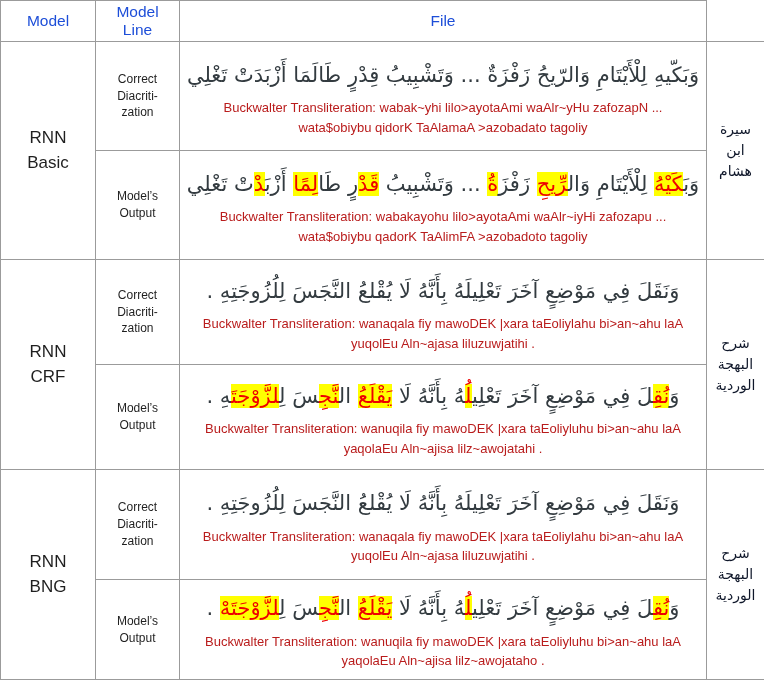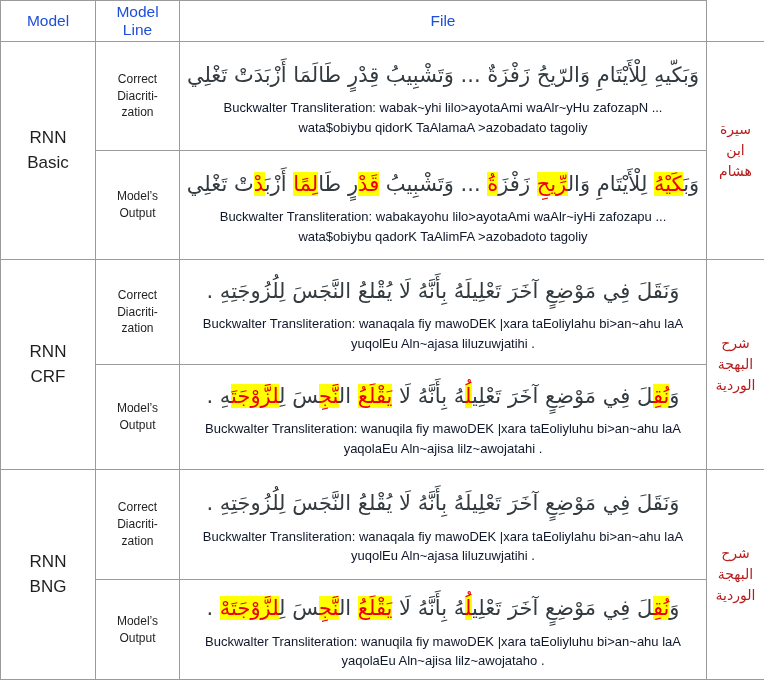--- a/index.html
+++ b/index.html
@@ -7,24 +7,24 @@
   table.results{border-collapse:collapse;table-layout:fixed;width:764px;margin:0;}
   table.results td,table.results th{border:1px solid #9b9b9b;text-align:center;vertical-align:middle;padding:2px 4px;overflow:hidden;}
   th{font-weight:normal;font-size:15.5px;color:#1d4ed8;}
   tr.hdr{height:37px;}
   tr.r1,tr.r2{height:109px;}
   tr.r3,tr.r4{height:105px;}
   tr.r5{height:110px;}
   tr.r6{height:100px;}
   td.model{font-size:17px;white-space:pre-line;line-height:1.45;}
   td.sublabel{font-size:12px;white-space:pre-line;line-height:1.4;}
-  td.file{font-family:"DejaVu Sans",sans-serif;font-size:14px;white-space:pre-line;line-height:1.5;direction:rtl;color:#b91c1c;}
+  td.file{font-family:"DejaVu Sans",sans-serif;font-size:14px;white-space:pre-line;line-height:1.5;direction:rtl;color:#0f172a;}
   .arabic-line{direction:rtl;unicode-bidi:embed;font-family:"DejaVu Sans",sans-serif;font-size:21px;line-height:2.1;white-space:nowrap;color:#333b40;margin-top:2px;}
   .hl{background:#ffff00;color:#ee0000;}
-  .translit{font-size:13px;color:#0f172a;line-height:1.5;max-width:492px;margin:1px auto 4px auto;}
+  .translit{font-size:13px;color:#b91c1c;line-height:1.5;max-width:492px;margin:1px auto 4px auto;}
 </style>
 </head>
 <body>
 
 <table class="results">
   <colgroup>
     <col style="width:95px">
       <col style="width:84px">
       <col style="width:527px">
       <col style="width:58px">

